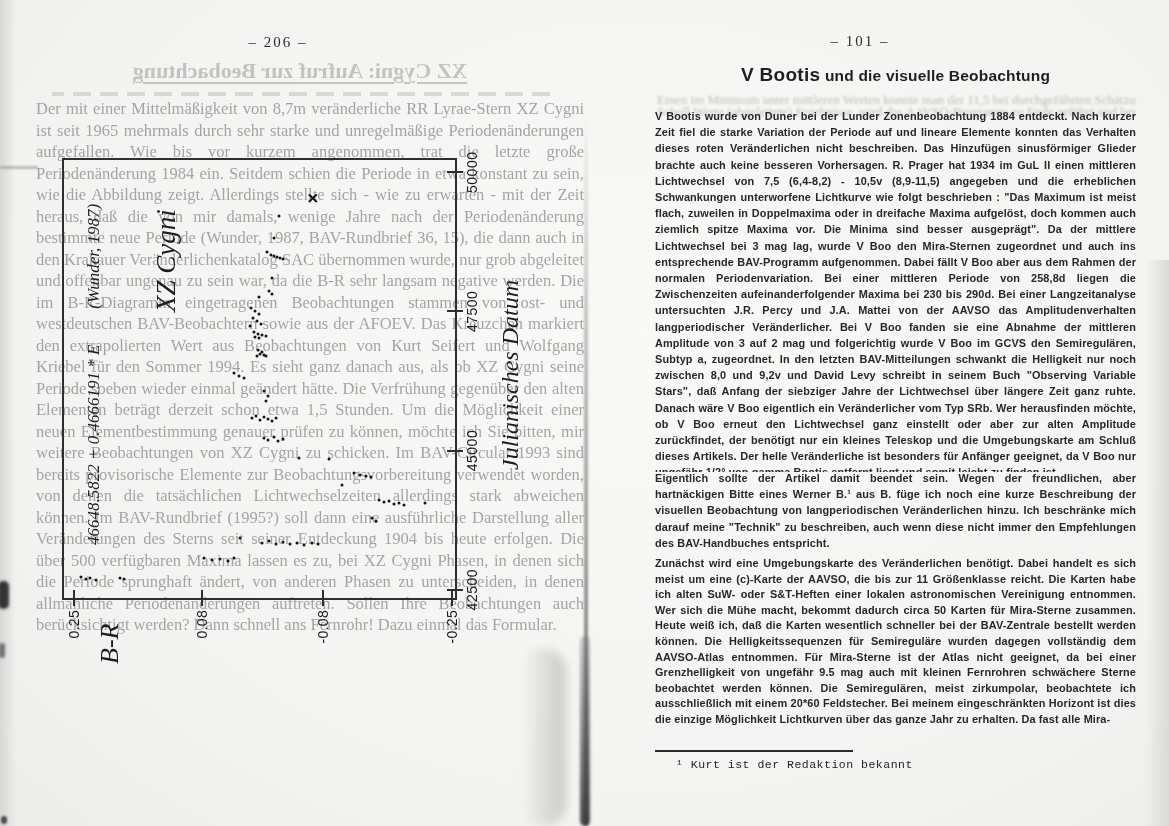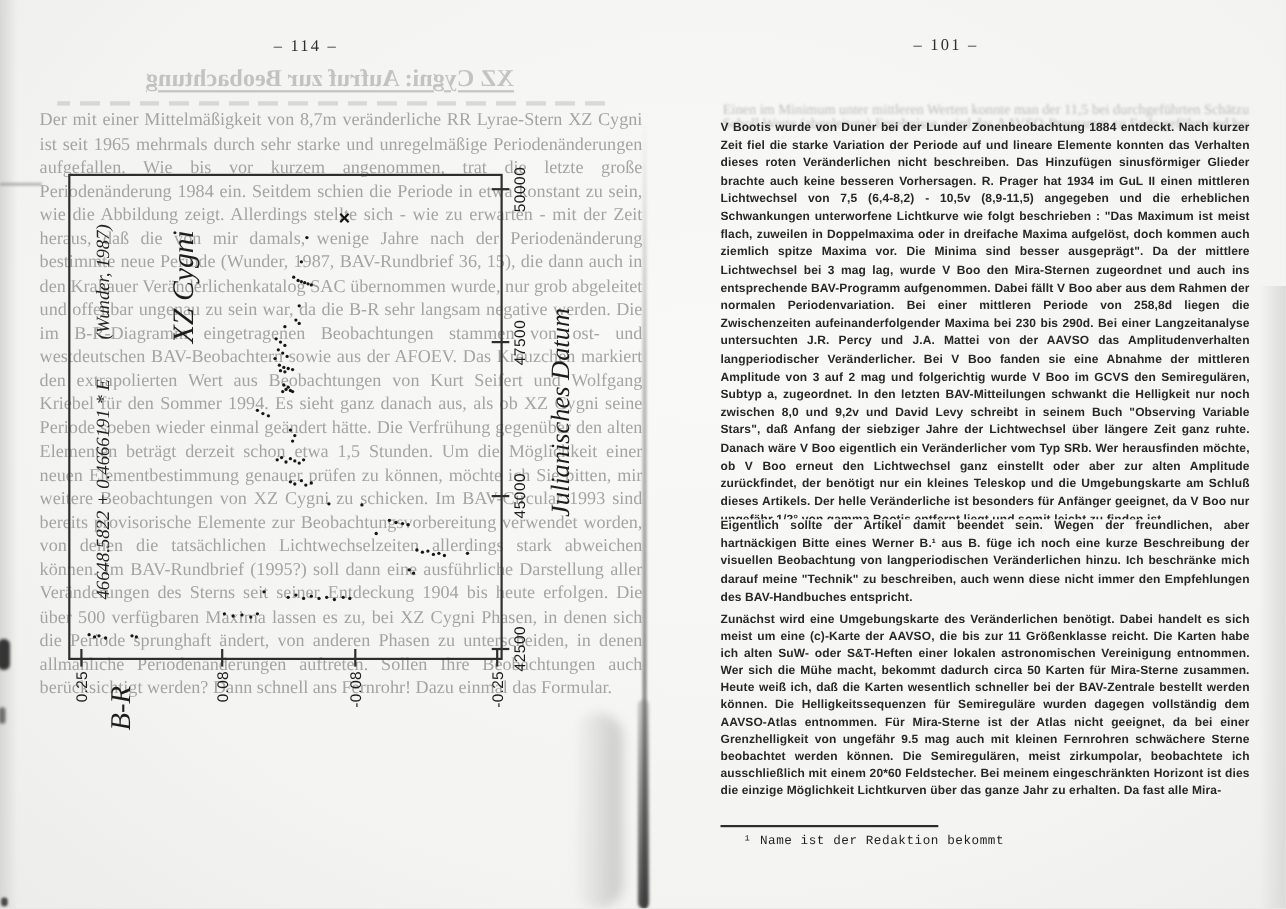--- a/index.html
+++ b/index.html
@@ -75,21 +75,21 @@
   .p3{top:556px;line-height:15.6px;max-height:196px;}
   .foot-rule{left:655px;top:750px;width:198px;height:2px;background:#2b2b2b;}
   .footnote{left:676px;top:758px;font-family:"Liberation Mono", monospace;font-size:11.5px;
     letter-spacing:.5px;color:#1f1f1f;}
 </style>
 </head>
 <body>
 
 <div class="canvas">
 
-  <div class="abs pagenum pn-left">– 114 –</div>
+  <div class="abs pagenum pn-left">– 206 –</div>
 
   <div class="abs ghost-heading">XZ Cygni:  Aufruf zur Beobachtung</div>
   <div class="abs ghost-subline"></div>
   <div class="abs ghost-body">Der mit einer Mittelmäßigkeit von 8,7m veränderliche RR Lyrae-Stern XZ Cygni ist seit 1965 mehrmals durch sehr starke und unregelmäßige Periodenänderungen aufgefallen. Wie bis vor kurzem angenommen, trat die letzte große Periodenänderung 1984 ein. Seitdem schien die Periode in etwa konstant zu sein, wie die Abbildung zeigt. Allerdings stellte sich - wie zu erwarten - mit der Zeit heraus, daß die von mir damals, wenige Jahre nach der Periodenänderung bestimmte neue Periode (Wunder, 1987, BAV-Rundbrief 36, 15), die dann auch in den Krakauer Veränderlichenkatalog SAC übernommen wurde, nur grob abgeleitet und offenbar ungenau zu sein war, da die B-R sehr langsam negative werden. Die im B-R-Diagramm eingetragenen Beobachtungen stammen von ost- und westdeutschen BAV-Beobachtern sowie aus der AFOEV. Das Kreuzchen markiert den extrapolierten Wert aus Beobachtungen von Kurt Seifert und Wolfgang Kriebel für den Sommer 1994. Es sieht ganz danach aus, als ob XZ Cygni seine Periode soeben wieder einmal geändert hätte. Die Verfrühung gegenüber den alten Elementen beträgt derzeit schon etwa 1,5 Stunden. Um die Möglichkeit einer neuen Elementbestimmung genauer prüfen zu können, möchte ich Sie bitten, mir weitere Beobachtungen von XZ Cygni zu schicken. Im BAV-Circular 1993 sind bereits provisorische Elemente zur Beobachtungsvorbereitung verwendet worden, von denen die tatsächlichen Lichtwechselzeiten allerdings stark abweichen können. Im BAV-Rundbrief (1995?) soll dann eine ausführliche Darstellung aller Veränderungen des Sterns seit seiner Entdeckung 1904 bis heute erfolgen. Die über 500 verfügbaren Maxima lassen es zu, bei XZ Cygni Phasen, in denen sich die Periode sprunghaft ändert, von anderen Phasen zu unterscheiden, in denen allmähliche Periodenänderungen auftreten. Sollen Ihre Beobachtungen auch berücksichtigt werden? Dann schnell ans Fernrohr! Dazu einmal das Formular.</div>
 
   <div class="abs chart-wrap">
     <div class="abs chart-eq">
       <span>46648.5822 + 0.4666191 * E</span>
       <span>(Wunder, 1987)</span>
     </div>
@@ -207,21 +207,24 @@
   <div class="abs spine-bottom"></div>
   <div class="abs curl-shadow"></div>
   <div class="abs left-edge"></div>
   <div class="abs right-edge"></div>
   <div class="abs edge-mark-1"></div>
   <div class="abs edge-mark-2"></div>
   <div class="abs edge-mark-3"></div>
   <div class="abs edge-dash"></div>
 
   <div class="abs pagenum pn-right">– 101 –</div>
+  <div class="abs heading">
+    <span class="hs">V Bootis</span><span class="hr"> und die visuelle Beobachtung</span>
+  </div>
   <div class="abs ghost-line gl1">Einen im Minimum unter mittleren Werten konnte man der 11,5 bei durchgeführten Schätzungen nach</div>
   <div class="abs ghost-line gl2">Scholl Werte (abgeleitete) Ergebnisse, wird das AAVSO-Programm zu Ende geführt und berichtet</div>
   <div class="abs para p1">V Bootis wurde von Duner bei der Lunder Zonenbeobachtung 1884 entdeckt. Nach kurzer Zeit fiel die starke Variation der Periode auf und lineare Elemente konnten das Verhalten dieses roten Veränderlichen nicht beschreiben. Das Hinzufügen sinusförmiger Glieder brachte auch keine besseren Vorhersagen. R. Prager hat 1934 im GuL II einen mittleren Lichtwechsel von 7,5 (6,4-8,2) - 10,5v (8,9-11,5) angegeben und die erheblichen Schwankungen unterworfene Lichtkurve wie folgt beschrieben : "Das Maximum ist meist flach, zuweilen in Doppelmaxima oder in dreifache Maxima aufgelöst, doch kommen auch ziemlich spitze Maxima vor. Die Minima sind besser ausgeprägt". Da der mittlere Lichtwechsel bei 3 mag lag, wurde V Boo den Mira-Sternen zugeordnet und auch ins entsprechende BAV-Programm aufgenommen. Dabei fällt V Boo aber aus dem Rahmen der normalen Periodenvariation. Bei einer mittleren Periode von 258,8d liegen die Zwischenzeiten aufeinanderfolgender Maxima bei 230 bis 290d. Bei einer Langzeitanalyse untersuchten J.R. Percy und J.A. Mattei von der AAVSO das Amplitudenverhalten langperiodischer Veränderlicher. Bei V Boo fanden sie eine Abnahme der mittleren Amplitude von 3 auf 2 mag und folgerichtig wurde V Boo im GCVS den Semiregulären, Subtyp a, zugeordnet. In den letzten BAV-Mitteilungen schwankt die Helligkeit nur noch zwischen 8,0 und 9,2v und David Levy schreibt in seinem Buch "Observing Variable Stars", daß Anfang der siebziger Jahre der Lichtwechsel über längere Zeit ganz ruhte. Danach wäre V Boo eigentlich ein Veränderlicher vom Typ SRb. Wer herausfinden möchte, ob V Boo erneut den Lichtwechsel ganz einstellt oder aber zur alten Amplitude zurückfindet, der benötigt nur ein kleines Teleskop und die Umgebungskarte am Schluß dieses Artikels. Der helle Veränderliche ist besonders für Anfänger geeignet, da V Boo nur ungefähr 1/2° von gamma Bootis entfernt liegt und somit leicht zu finden ist.</div>
   <div class="abs para p2">Eigentlich sollte der Artikel damit beendet sein. Wegen der freundlichen, aber hartnäckigen Bitte eines Werner B.¹ aus B. füge ich noch eine kurze Beschreibung der visuellen Beobachtung von langperiodischen Veränderlichen hinzu. Ich beschränke mich darauf meine "Technik" zu beschreiben, auch wenn diese nicht immer den Empfehlungen des BAV-Handbuches entspricht.</div>
   <div class="abs para p3">Zunächst wird eine Umgebungskarte des Veränderlichen benötigt. Dabei handelt es sich meist um eine (c)-Karte der AAVSO, die bis zur 11 Größenklasse reicht. Die Karten habe ich alten SuW- oder S&amp;T-Heften einer lokalen astronomischen Vereinigung entnommen. Wer sich die Mühe macht, bekommt dadurch circa 50 Karten für Mira-Sterne zusammen. Heute weiß ich, daß die Karten wesentlich schneller bei der BAV-Zentrale bestellt werden können. Die Helligkeitssequenzen für Semireguläre wurden dagegen vollständig dem AAVSO-Atlas entnommen. Für Mira-Sterne ist der Atlas nicht geeignet, da bei einer Grenzhelligkeit von ungefähr 9.5 mag auch mit kleinen Fernrohren schwächere Sterne beobachtet werden können. Die Semiregulären, meist zirkumpolar, beobachtete ich ausschließlich mit einem 20*60 Feldstecher. Bei meinem eingeschränkten Horizont ist dies die einzige Möglichkeit Lichtkurven über das ganze Jahr zu erhalten. Da fast alle Mira-</div>
   <div class="abs foot-rule"></div>
-  <div class="abs footnote">¹ Name ist der Redaktion bekommt</div>
+  <div class="abs footnote">¹ Kurt ist der Redaktion bekannt</div>
 
 </div>
 
 </body></html>

